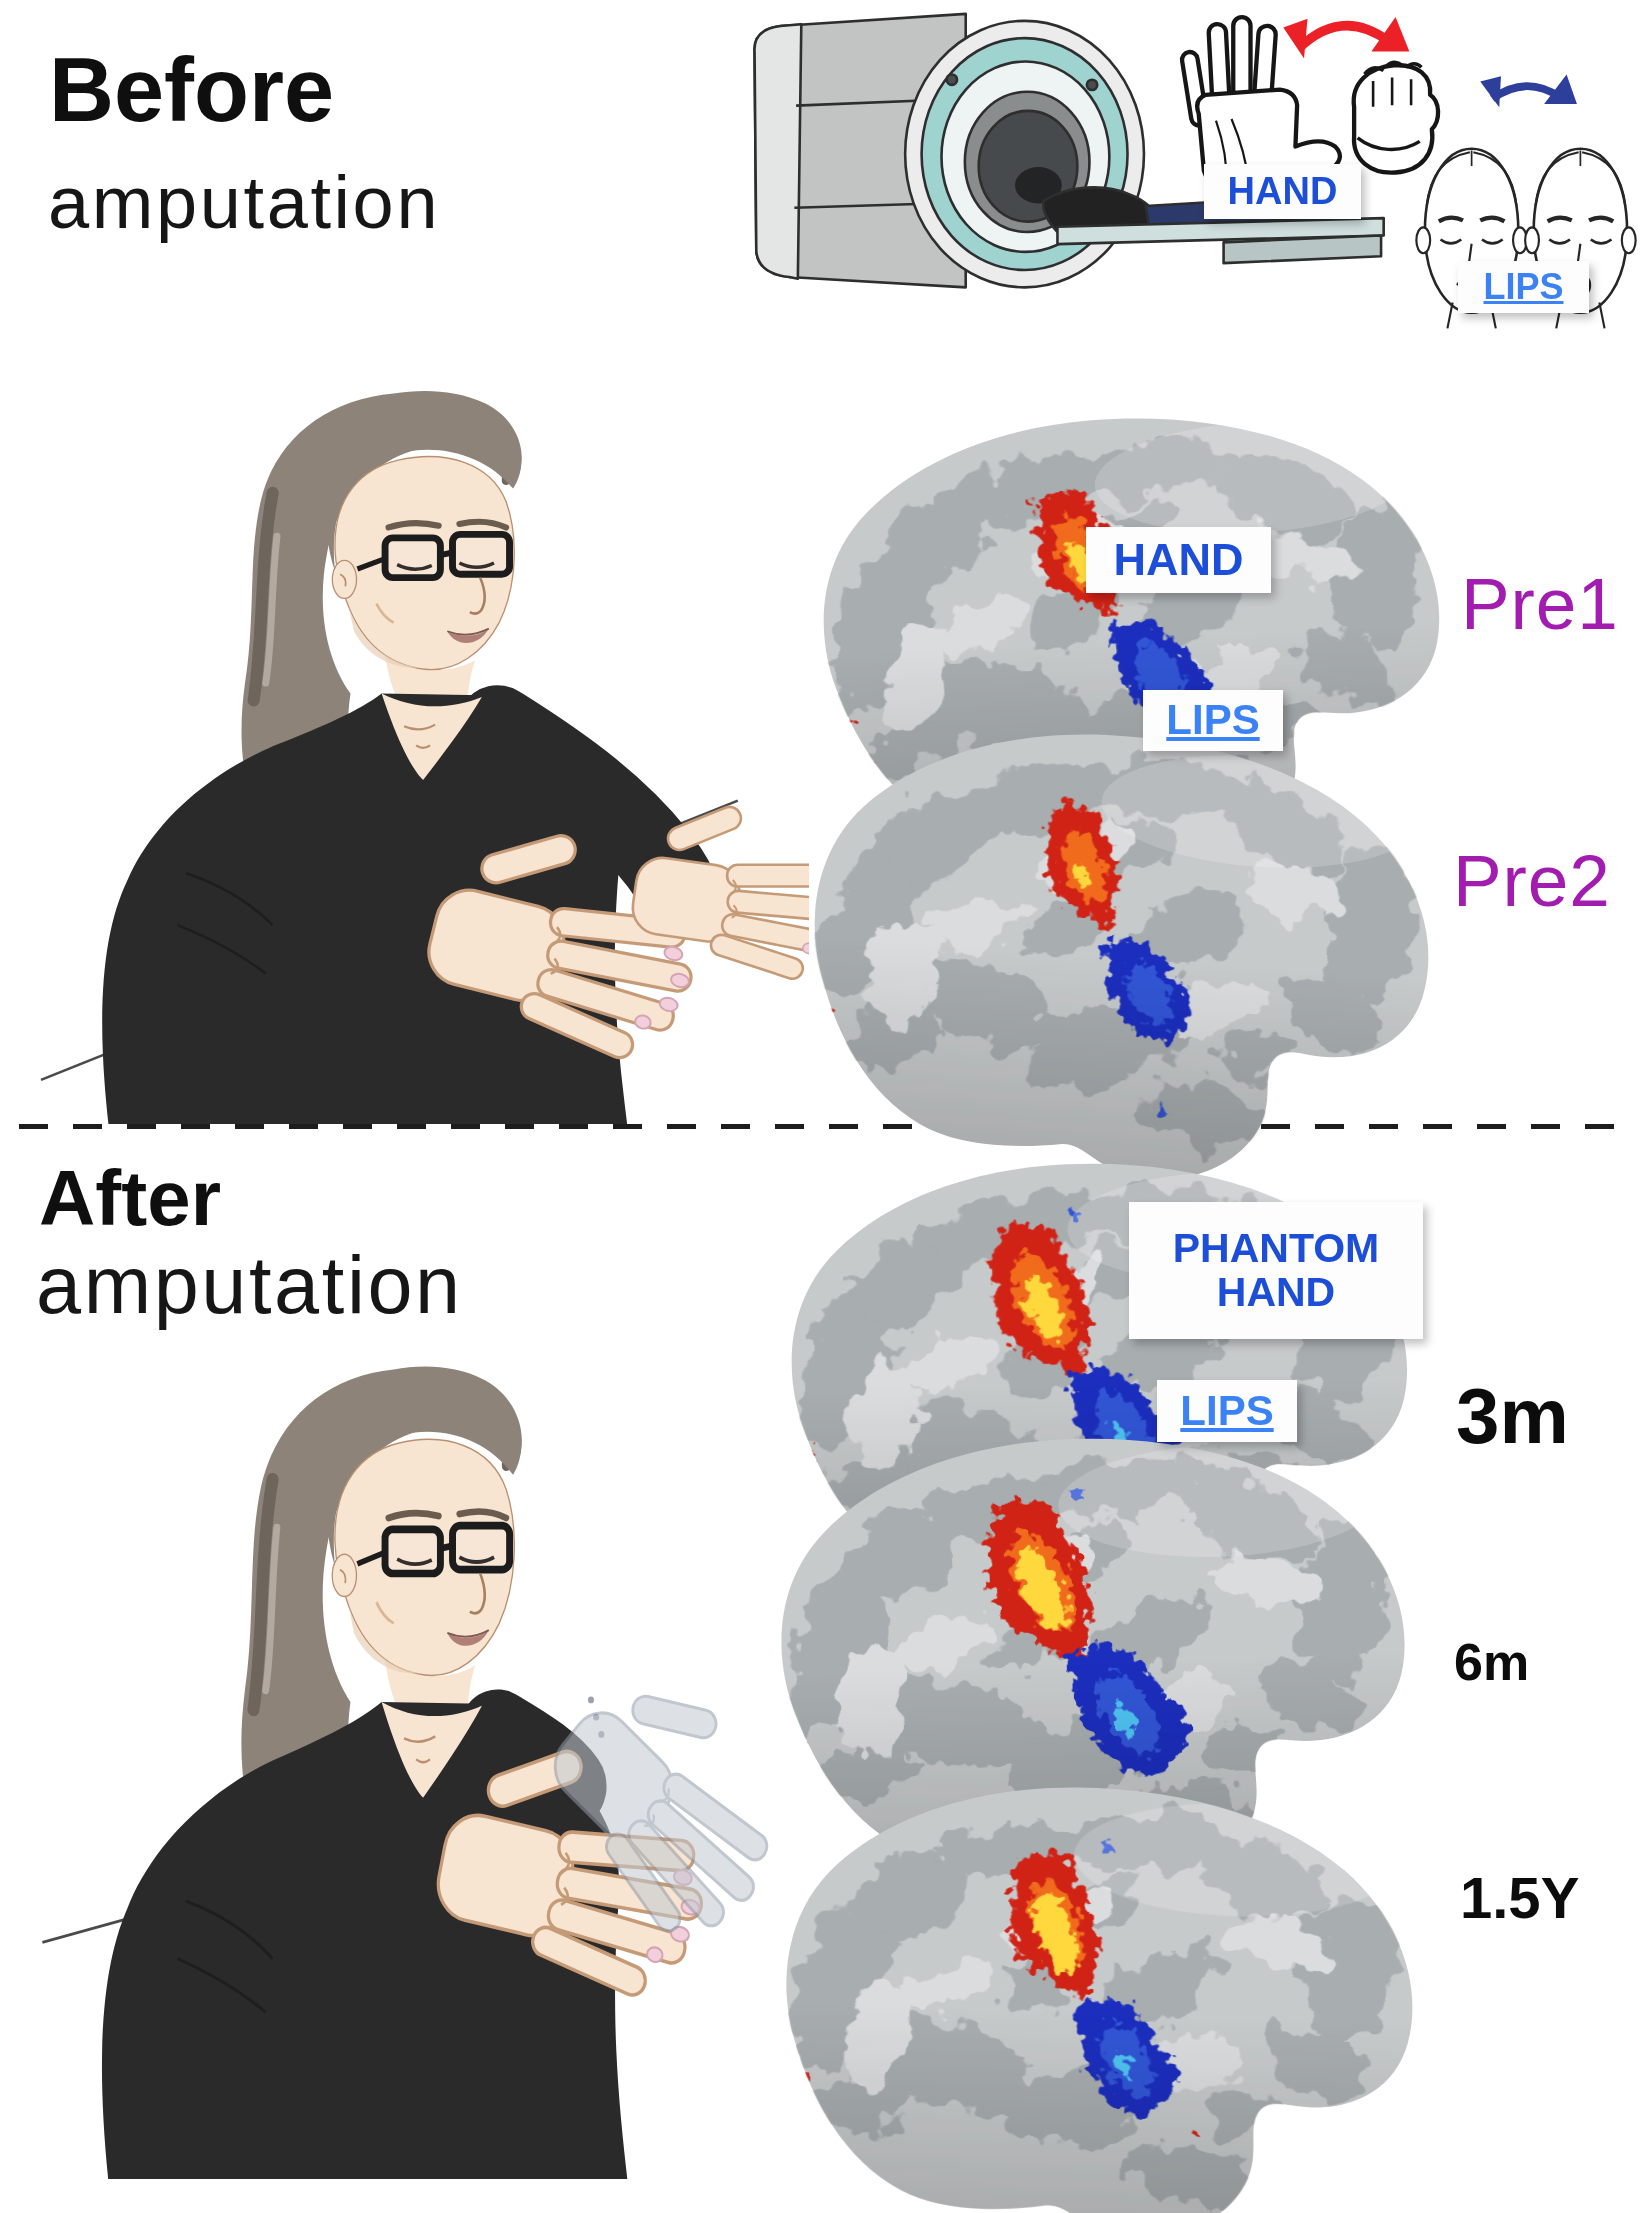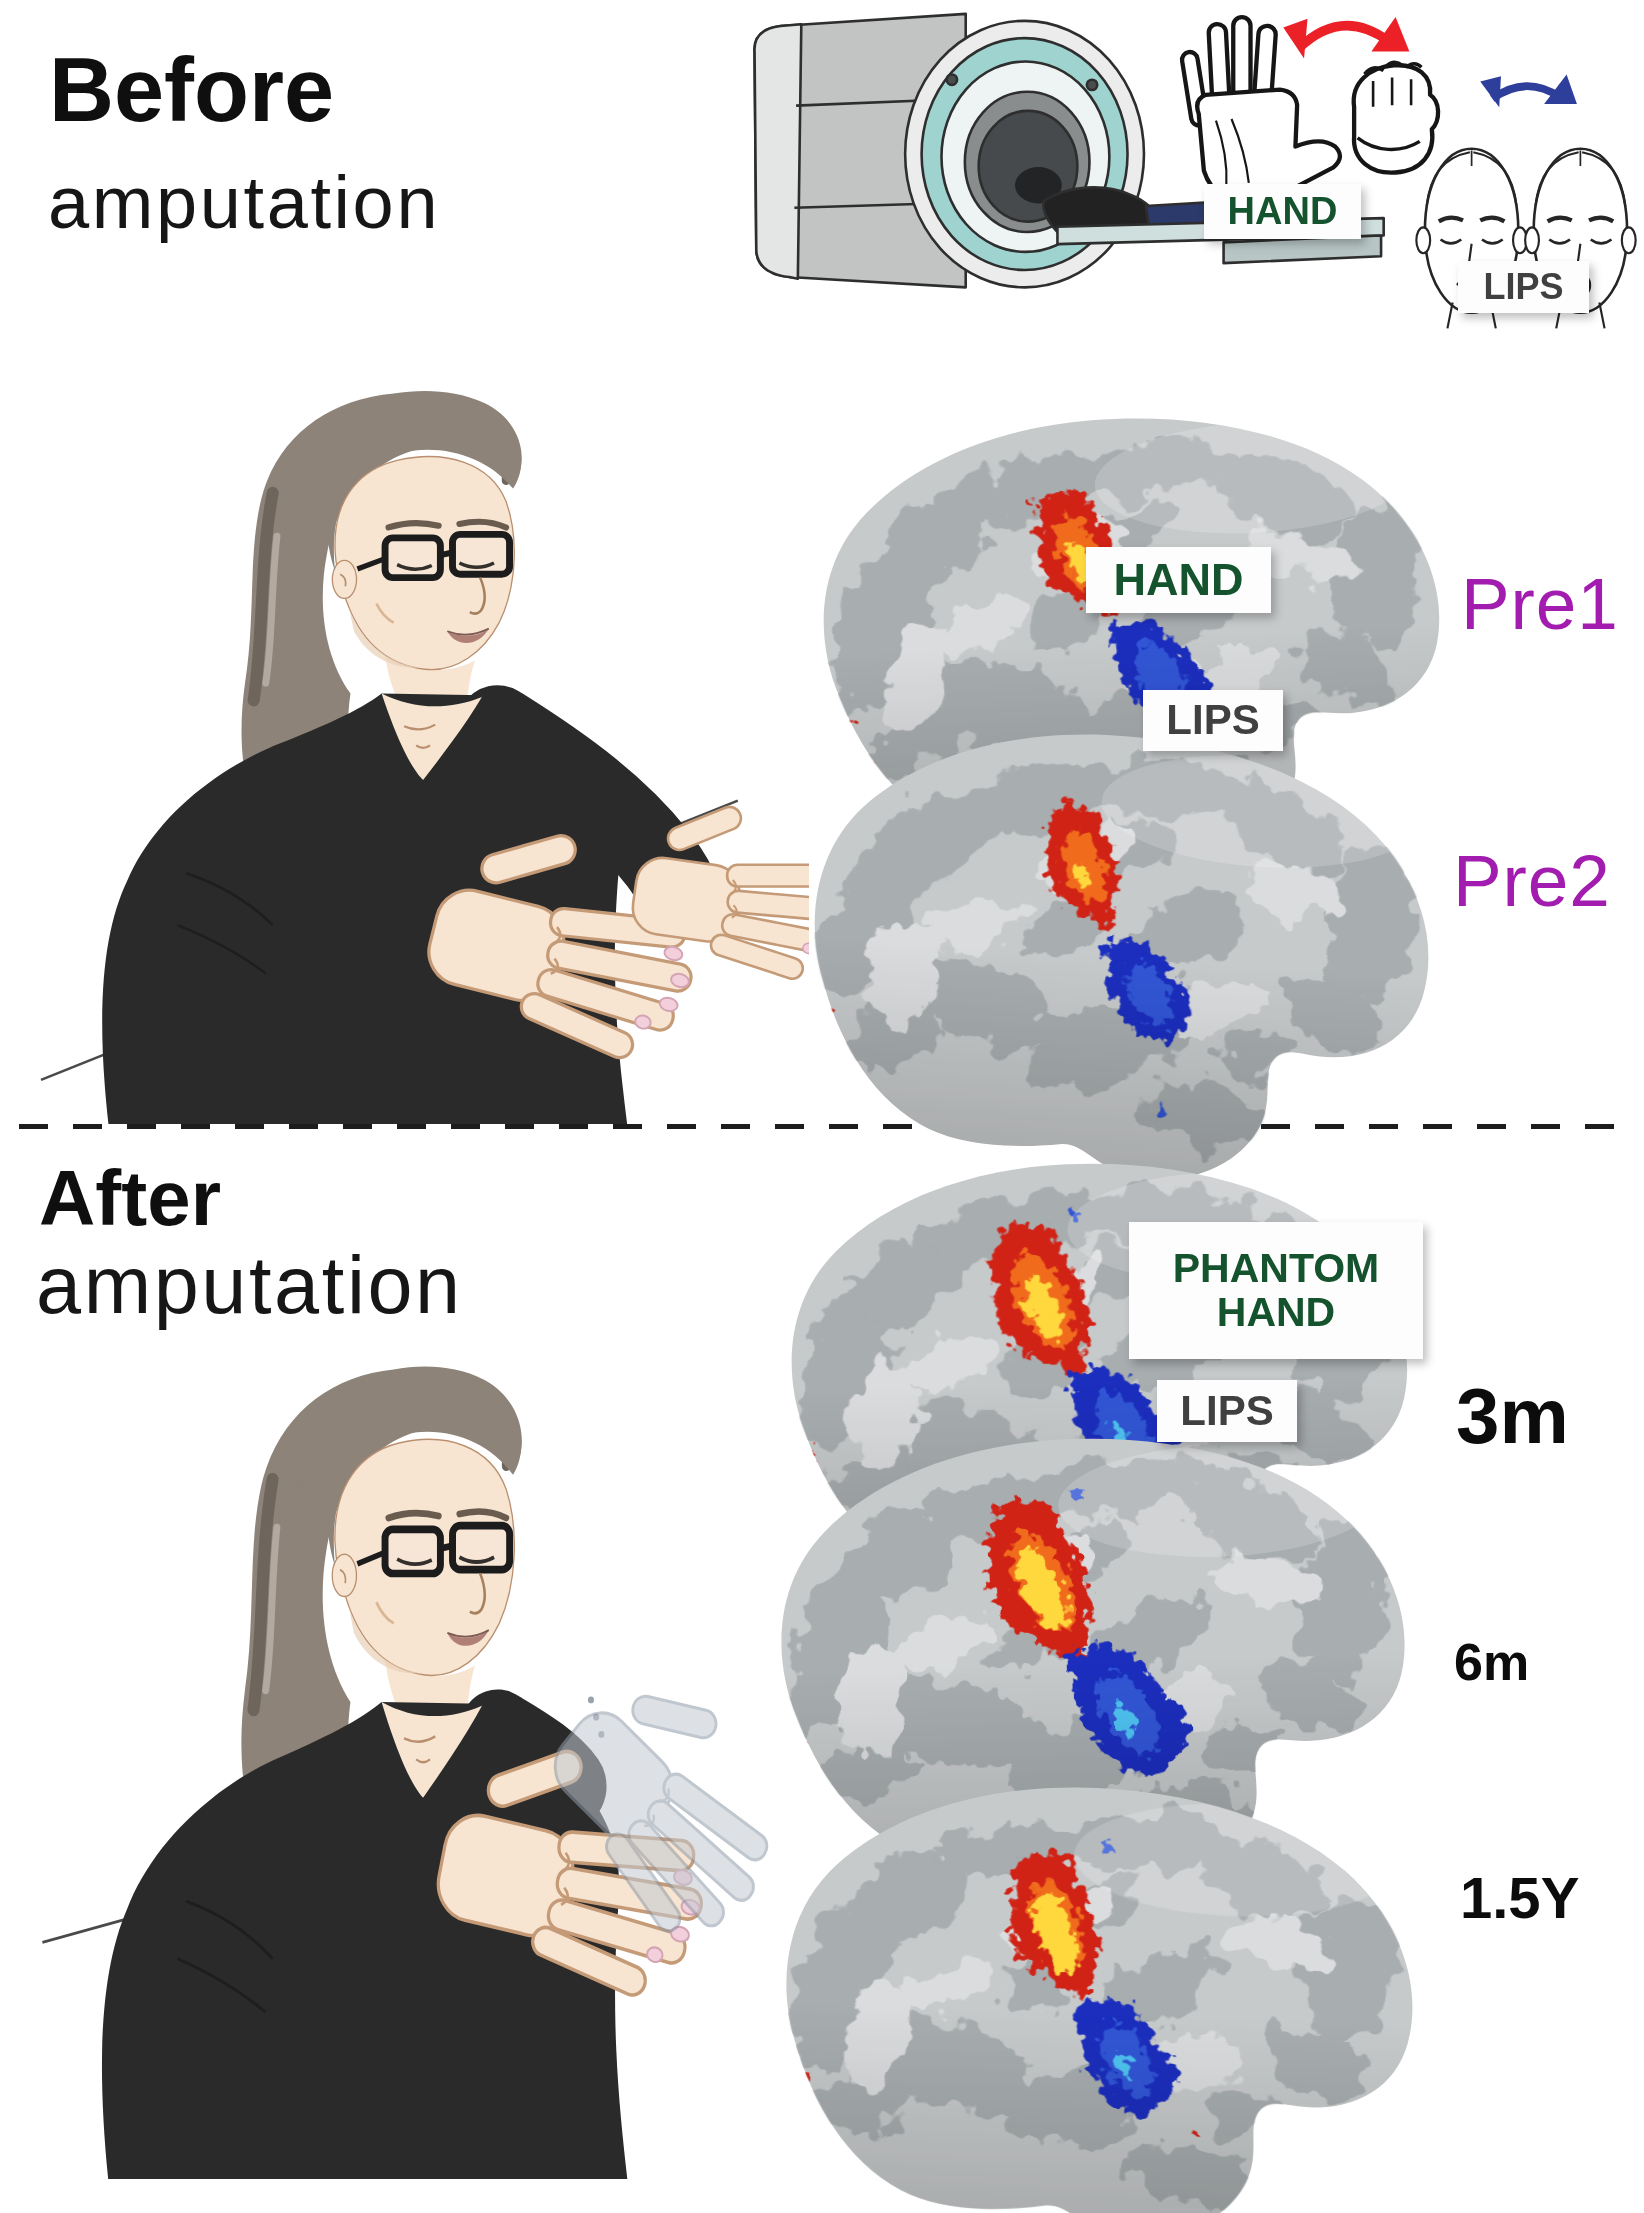--- a/index.html
+++ b/index.html
@@ -7,22 +7,22 @@
     position:relative;width:1637px;height:2214px;background:#ffffff;overflow:hidden;
     font-family:"Liberation Sans",sans-serif;color:#111;
   }
   .abs{position:absolute;}
   .title{font-weight:700;color:#0f0f0f;line-height:1;}
   .subtitle{font-weight:400;color:#161616;line-height:1;}
   .tag-box{
     position:absolute;background:#fdfdfd;display:flex;align-items:center;justify-content:center;
     box-shadow:4.3px 5.2px 8.6px rgba(0,0,0,0.25);font-weight:700;line-height:1.05;text-align:center;
   }
-  .tag-red{color:#14532d;margin-top:20px;}
-  .tag-blue{color:#404040;}
+  .tag-red{color:#1d4ed8;}
+  .tag-blue{color:#3b82f6;text-decoration:underline;}
   .time-light{font-weight:400;letter-spacing:0.9px;color:#a21caf;line-height:1;}
   .time-bold{font-weight:700;color:#0c0c0c;line-height:1;letter-spacing:0px;}
   .divider{
     position:absolute;height:5.2px;
     background:repeating-linear-gradient(90deg,#1d1d1d 0 29px,transparent 29px 54px);
   }
 </style>
 </head>
 <body>
 

